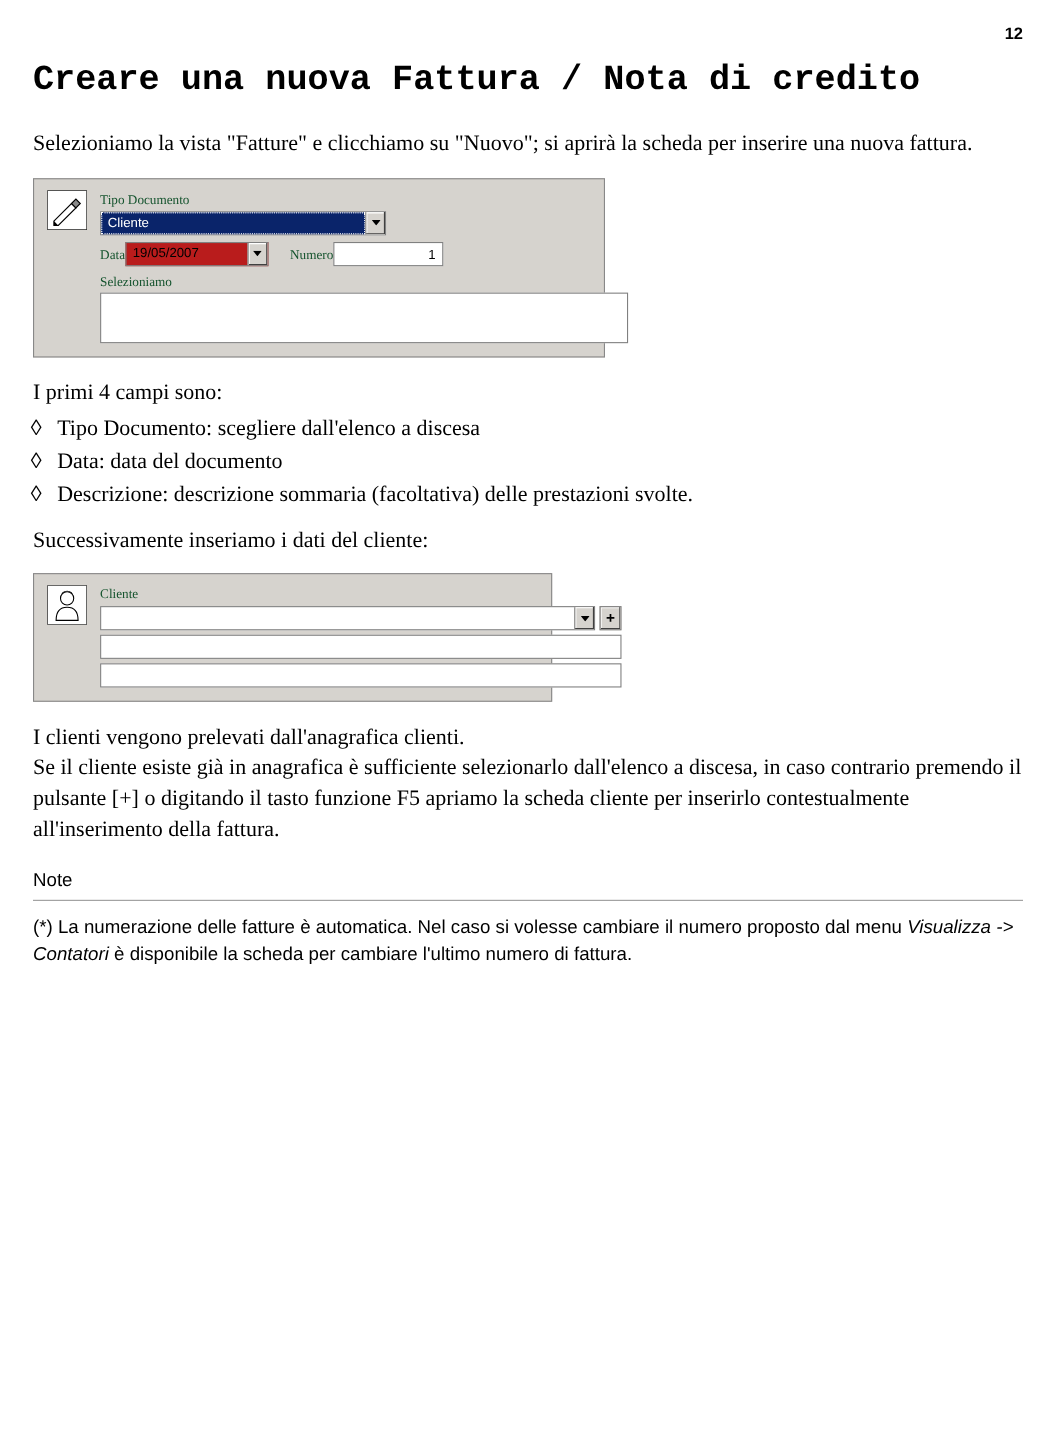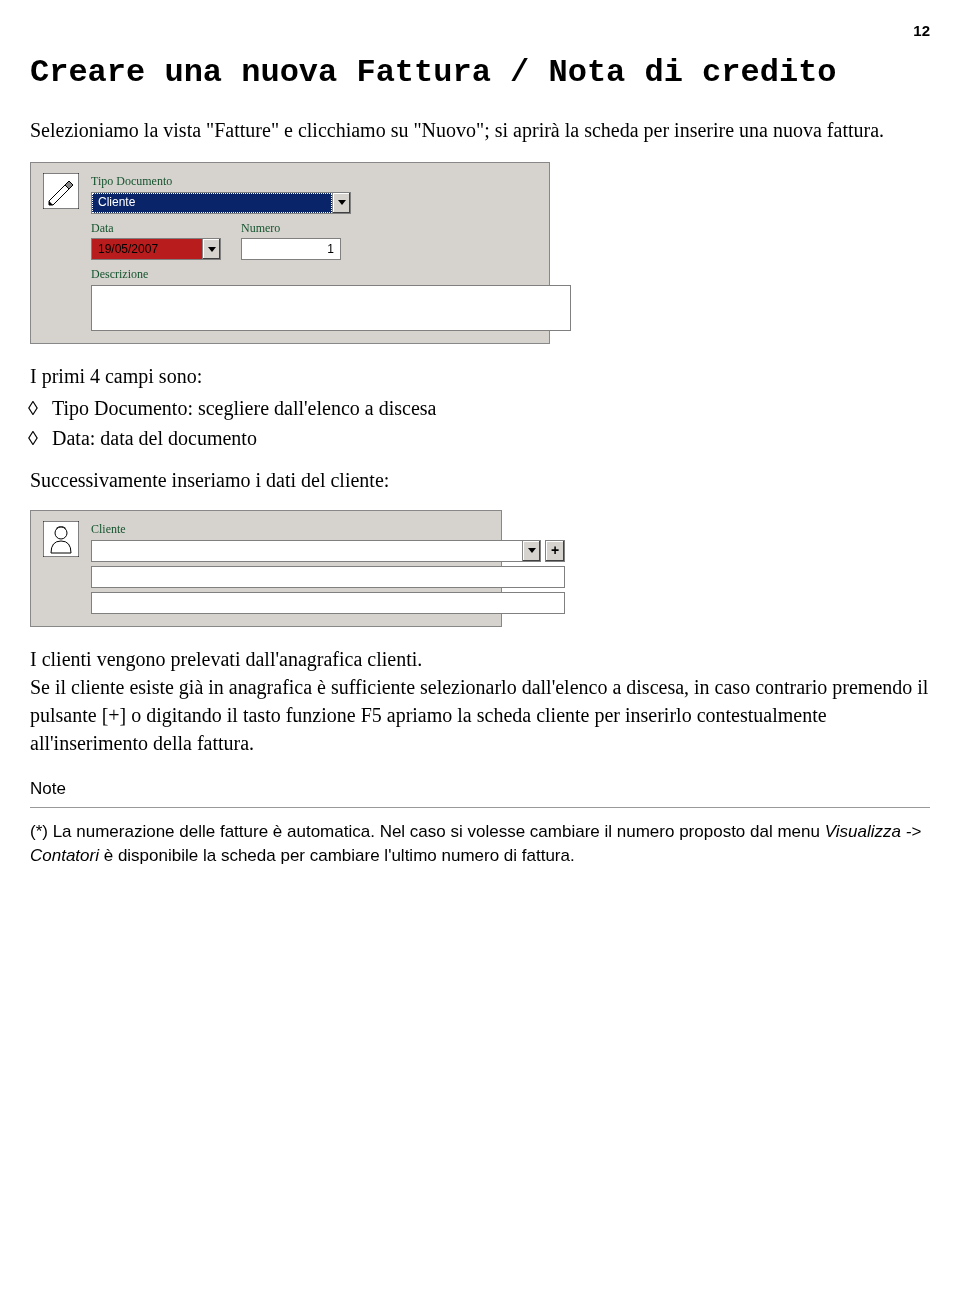--- a/index.html
+++ b/index.html
@@ -72,21 +72,21 @@
     background: #d6d3ce;
     border-left: 1px solid #888;
     display: flex;
     align-items: center;
     justify-content: center;
     cursor: pointer;
     box-shadow: inset -1px -1px 0 #404040, inset 1px 1px 0 #fff;
   }
   .combo-btn svg { display: block; }
   .row { display: flex; gap: 20px; margin-top: 6px; }
-  .field { display: flex; flex-direction: column; }
+  .field { display: flex; flex-direction: row; align-items: flex-end; }
   .date-box {
     display: flex;
     height: 22px;
     border: 1px solid #808080;
     background: #b91c1c;
     width: 130px;
   }
   .date-text {
     flex: 1;
     padding: 2px 6px;
@@ -201,30 +201,31 @@
               </svg>
           </span>
         </div>
       </div>
       <div class="field">
         <span class="lbl">Numero</span>
         <div class="num-box">1</div>
       </div>
     </div>
     <div style="margin-top:6px;">
-      <span class="lbl">Descrizione</span>
+      <span class="lbl">Selezioniamo</span>
       <div class="desc-box"></div>
     </div>
   </div>
 </div>
 
 <p>I primi 4 campi sono:</p>
 <ul class="bullets">
   <li>Tipo Documento: scegliere dall'elenco a discesa</li>
   <li>Data: data del documento</li>
+  <li>Descrizione: descrizione sommaria (facoltativa) delle prestazioni svolte.</li>
 </ul>
 
 <p class="para">Successivamente inseriamo i dati del cliente:</p>
 
 <div class="panel panel2">
   <span class="client-icon">
     <svg width="36" height="36" viewBox="0 0 36 36">
       <rect x="0" y="0" width="36" height="36" fill="#fff" stroke="#000"></rect>
       <circle cx="18" cy="12" r="6" fill="#fff" stroke="#000"></circle>
       <path d="M13 8 Q18 3 23 8 Q23 6 18 5 Q13 6 13 8 Z" fill="#000"></path>

